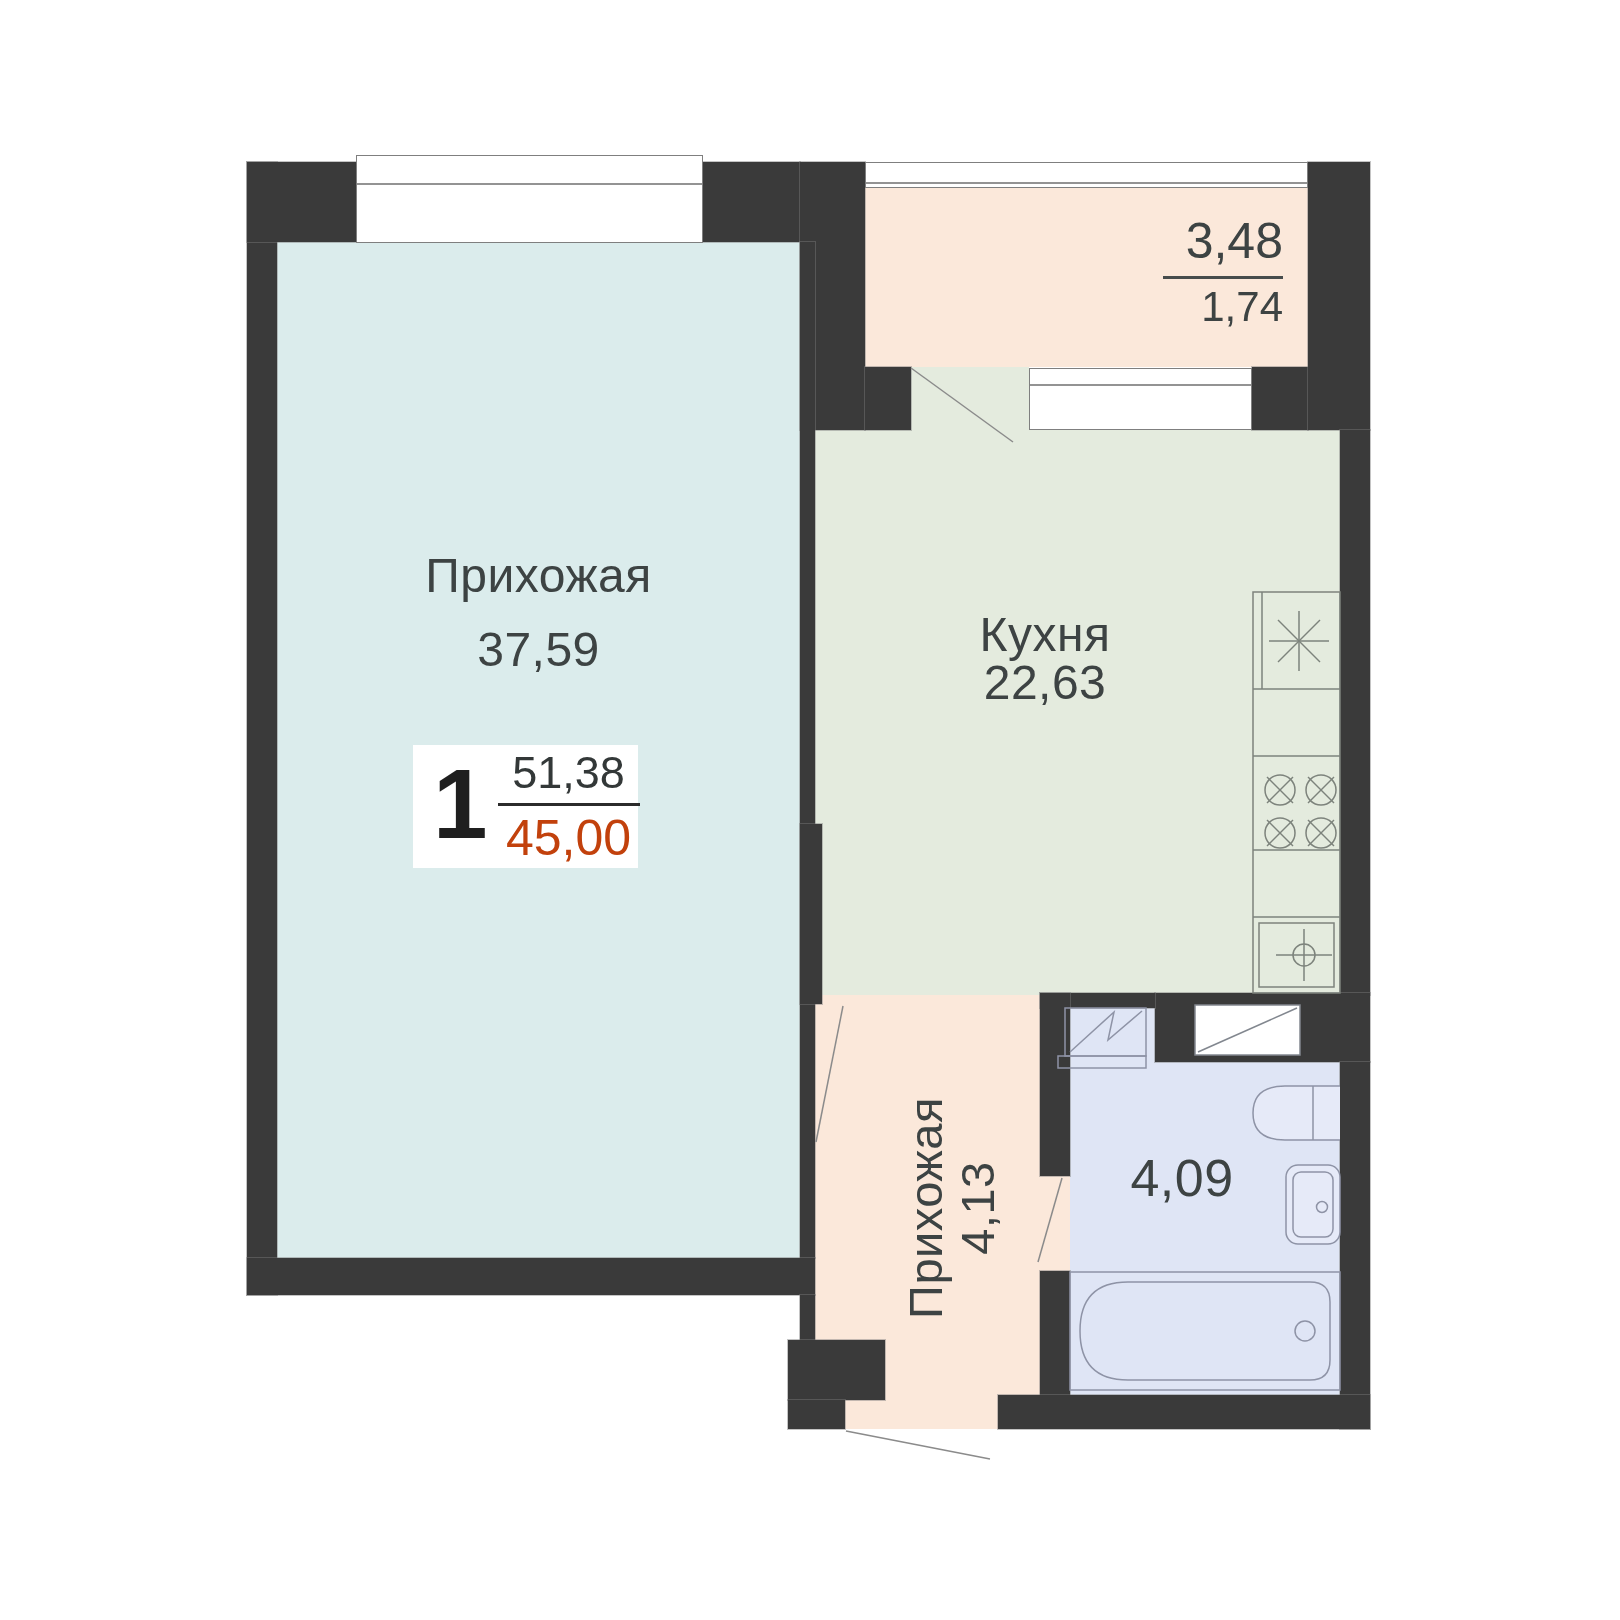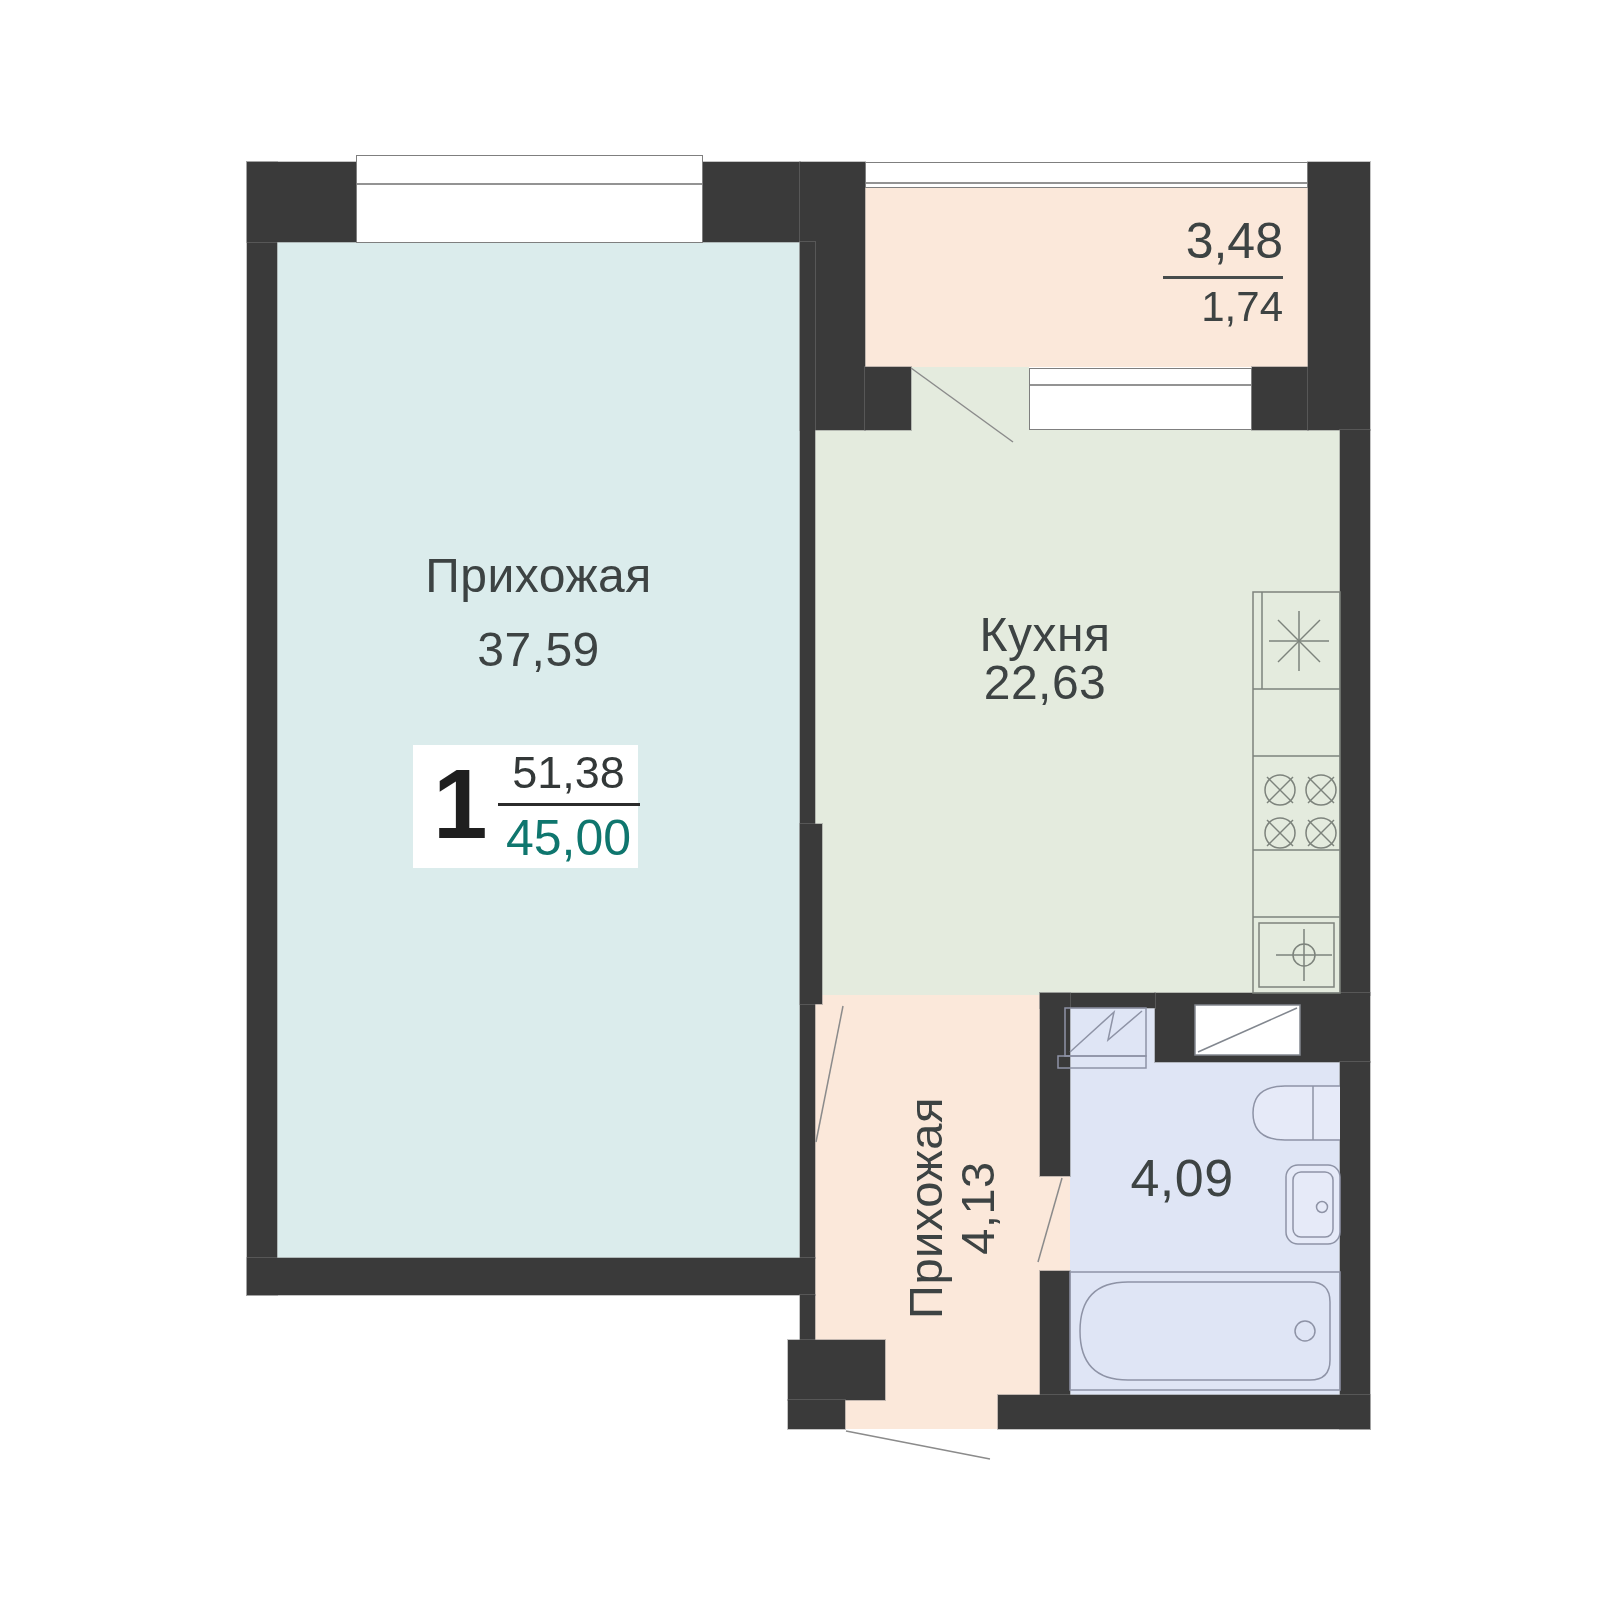--- a/index.html
+++ b/index.html
@@ -11,21 +11,21 @@
   .lbl{position:absolute;z-index:6;text-align:center;letter-spacing:.5px;font-weight:300;}
   svg.overlay{position:absolute;left:0;top:0;z-index:4;}
   .fill{z-index:1;}
   .wall{z-index:2;}
   #info-box{position:absolute;left:413px;top:745px;width:225px;height:123px;background:#ffffff;
             z-index:6;display:flex;align-items:center;justify-content:flex-start;}
   #info-num{font-size:98px;font-weight:700;color:#1f1f1f;line-height:1;padding:0 10px 6px 20px;}
   #info-frac{display:flex;flex-direction:column;align-items:center;width:146px;}
   #info-frac .top{font-size:45px;color:#333838;}
   #info-frac .bar{width:142px;height:3px;background:#2b2b2b;margin:4px 0 3px 0;}
-  #info-frac .bot{font-size:50px;color:#0f766e;}
+  #info-frac .bot{font-size:50px;color:#c2410c;}
   #balcony-frac{position:absolute;left:1100px;top:212px;width:183px;text-align:right;z-index:6;}
   #balcony-frac .v1{font-size:50px;}
   #balcony-frac .line{width:120px;height:2.5px;background:#474c4c;margin:6px 0 4px auto;}
   #balcony-frac .v2{font-size:42px;}
   #hallway-label{position:absolute;left:951px;top:1208px;z-index:6;transform:translate(-50%,-50%) rotate(-90deg);
                  text-align:center;white-space:nowrap;font-weight:300;letter-spacing:.5px;}
   #hallway-label .l1{font-size:47px;display:block;line-height:54px;}
   #hallway-label .l2{font-size:47px;display:block;line-height:50px;}
 </style>
 </head>

